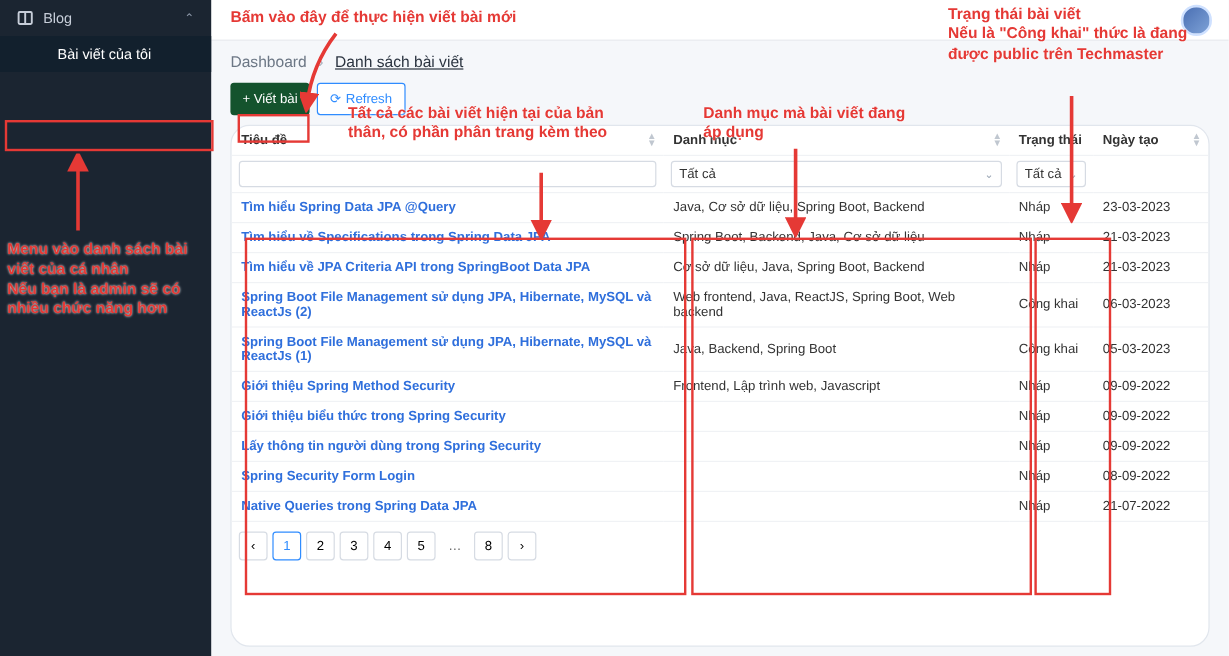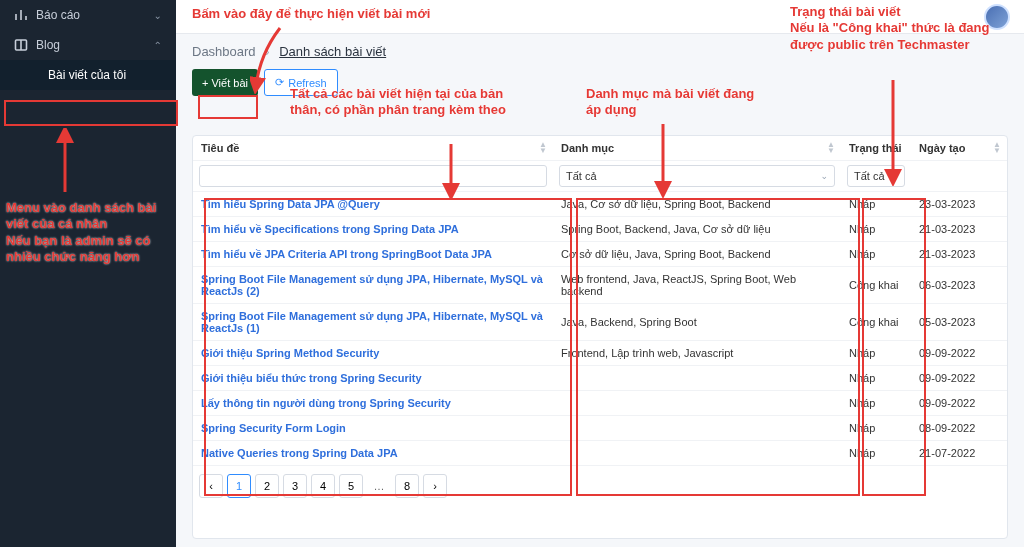--- a/index.html
+++ b/index.html
@@ -28,21 +28,21 @@
   .crumb { font-size: 13px; color: #6c7785; margin-bottom: 10px; }
   .crumb .sep { margin: 0 6px; color: #a8b1bd; }
   .crumb .dash { color: #6c7785; }
   .crumb .cur { color: #2b3440; text-decoration: underline; }
 
   .btn-row { display: flex; gap: 6px; margin-bottom: 8px; position:relative; }
   .btn { font-size: 11px; padding: 6px 10px; border-radius: 3px; border: none; cursor: pointer; display: inline-flex; align-items: center; gap: 4px; }
   .btn-primary { background: #14532d; color: #fff; }
   .btn-outline { background: #fff; color: #2f8cff; border: 1px solid #2f8cff; }
 
-  .table-wrap { border: 1px solid #e1e6ed; border-radius: 4px; background: #fff; flex: 1; display: flex; flex-direction: column; overflow:hidden;margin-top:31px;}
+  .table-wrap { border: 1px solid #e1e6ed; border-radius: 16px; background: #fff; flex: 1; display: flex; flex-direction: column; overflow:hidden;}
   table { width: 100%; border-collapse: collapse; table-layout: fixed; font-size: 11px; }
   th, td { text-align: left; padding: 6px 8px; vertical-align: middle; border-bottom: 1px solid #f0f2f5; }
   th { color: #333; font-weight: 600; position: relative; }
   .sort { position: absolute; right: 6px; top: 6px; font-size: 8px; color: #c0c7d0; line-height: 6px; }
   .filter-row td { padding: 4px 6px; }
   .filter-input { width: 100%; height: 22px; border: 1px solid #d6dbe3; border-radius: 3px; font-size: 11px; padding: 0 6px; background:#fff;}
   .filter-select { width: 100%; height: 22px; border: 1px solid #d6dbe3; border-radius: 3px; font-size: 11px; padding: 0 6px; background:#fff; color:#333; display:flex; align-items:center; justify-content:space-between;text-align:center;}
   td.title a { color: #2f6fdc; text-decoration: none; font-weight: bold; }
   td { color: #333; }
   .col-title { width: 360px; }
@@ -58,27 +58,20 @@
   
   .anno { position: absolute; color: #e53935; font-weight: 700; font-size: 13px; line-height: 1.25; pointer-events: none; text-shadow: 0 0 2px #fff; }
   .arrow { position: absolute; pointer-events: none; }
   .red-box { position:absolute; border:2px solid #e53935; pointer-events:none; }
   .page-rel { position: relative; }
 </style>
 </head>
 <body class="page-rel">
 
 <div class="sidebar">
-  <div class="nav-item">
-    <svg>
-        <path d="M2 12V6M7 12V2M12 12V8"></path>
-      </svg>
-    <span>Báo cáo</span>
-    <span class="chev">⌄</span>
-  </div>
   <div class="nav-item">
     <svg>
         <rect x="1.5" y="2" width="11" height="10" rx="1"></rect>
         <path d="M7 2v10"></path>
       </svg>
     <span>Blog</span>
     <span class="chev">⌃</span>
   </div>
   <div class="sub-item selected">
     <span>Bài viết của tôi</span>

